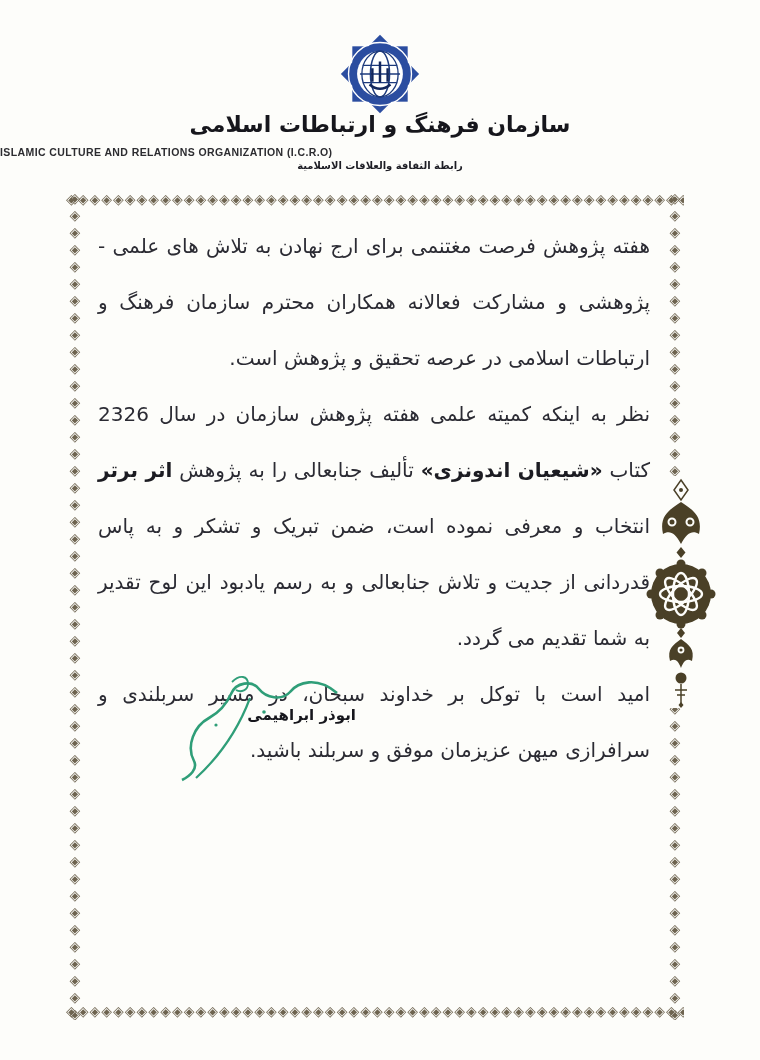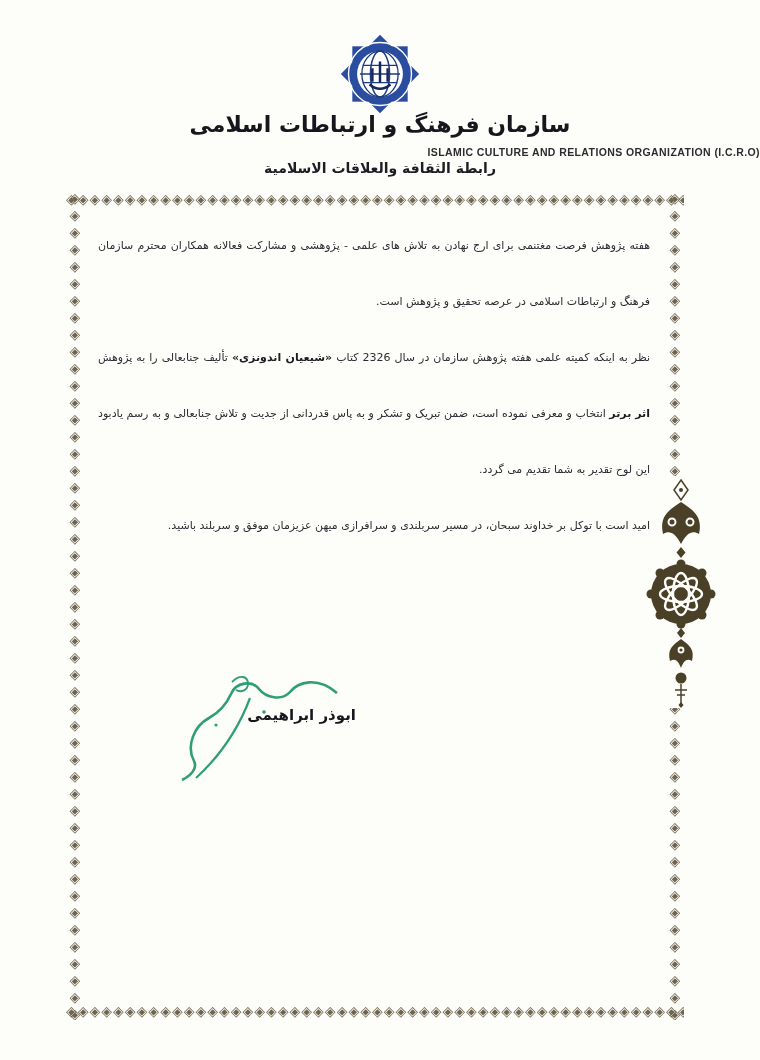--- a/index.html
+++ b/index.html
@@ -16,28 +16,28 @@
   
   .logo { position: absolute; left: 338px; top: 32px; width: 84px; height: 84px; }
   .org-fa {
     position: absolute; left: 0; top: 112px; width: 760px;
     text-align: center; direction: rtl;
     font-size: 22px; font-weight: bold; color: #16161c;
     letter-spacing: 0.5px;
   }
   .org-en {
     position: absolute; left: 0; top: 146px; width: 760px;
-    text-align: right;
+    text-align: left;
     font-family: "Liberation Sans", sans-serif;
     font-size: 10.5px; letter-spacing: 0.4px; color: #2c2c30; font-weight: bold;
   }
   .org-ar {
     position: absolute; left: 0; top: 160px; width: 760px;
     text-align: center; direction: rtl;
-    font-size: 14px; font-weight: bold; color: #1d1d24;
+    font-size: 10px; font-weight: bold; color: #1d1d24;
   }
 
   
   .frame { position: absolute; left: 66px; top: 190px; width: 618px; height: 830px; }
   .diamond-strip {
     position: absolute; overflow: hidden;
     color: #6e6450; font-size: 14px; user-select: none;
     font-family: "DejaVu Sans", sans-serif;
   }
   .strip-h { left: 0; right: 0; height: 18px; line-height: 18px; white-space: nowrap; letter-spacing: 1px; }
@@ -61,21 +61,21 @@
   
   .letter {
     position: absolute; left: 98px; top: 218px; width: 552px;
     direction: rtl; z-index: 2;
   }
   .greeting {
     font-size: 24px; font-weight: bold; color: #26262e;
     text-align: right; line-height: 58px; margin-bottom: 26px;
   }
   .para {
-    font-size: 11px; line-height: 56px; color: #2b2b33;
+    font-size: 20px; line-height: 56px; color: #2b2b33;
     text-align: justify; text-align-last: right; margin: 0;
   }
   .para .emph { font-weight: bold; color: #1c1c22; }
 
   
   .signature-block {
     position: absolute; left: 112px; top: 668px; width: 250px; height: 120px; z-index: 3;
   }
   .signature-block svg { position: absolute; left: 0; top: 0; }
   .signatory {

